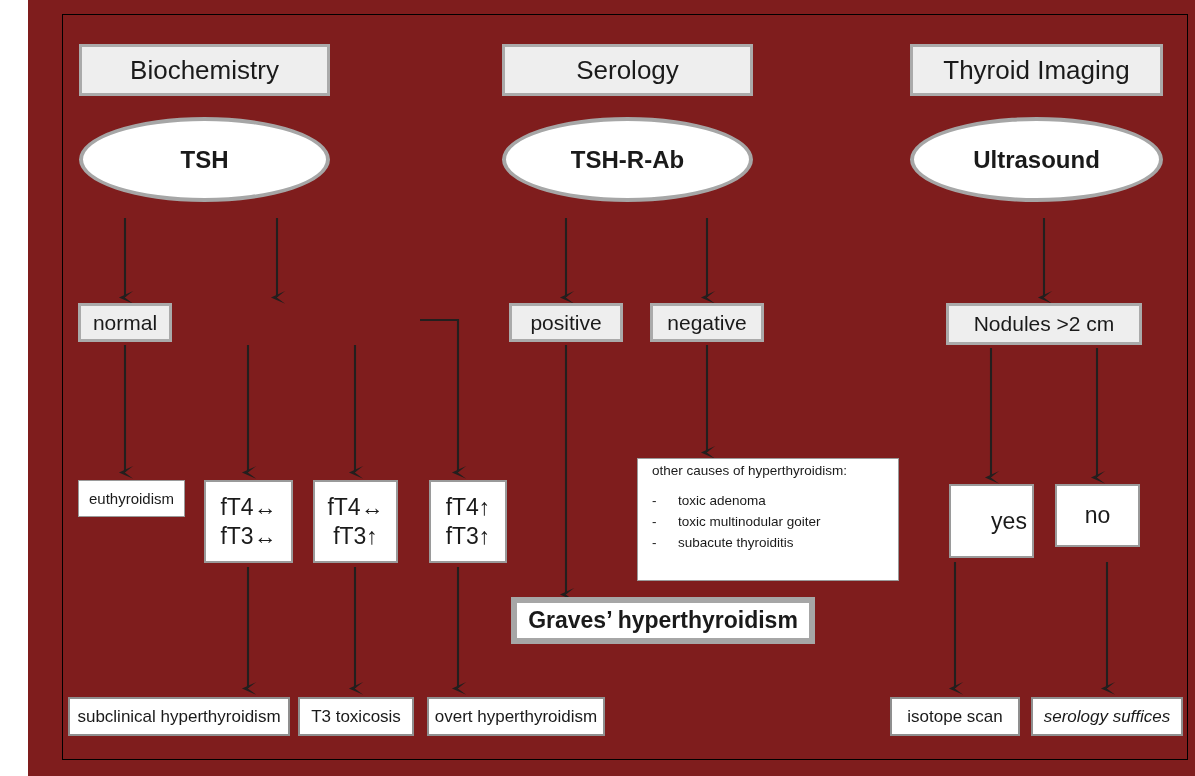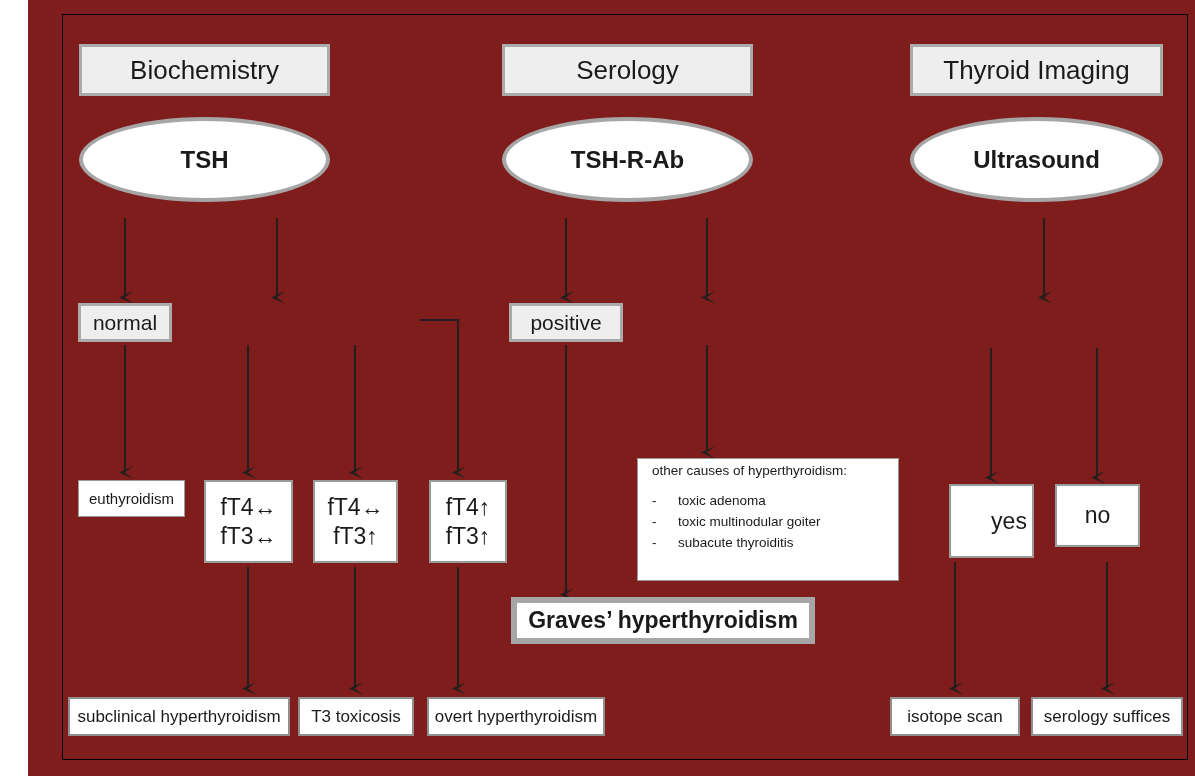--- a/index.html
+++ b/index.html
@@ -186,20 +186,21 @@
   <div class="node outcome-box" style="left:270px; top:697px; width:116px; height:39px;">T3 toxicosis</div>
 
   <div class="node outcome-box" style="left:399px; top:697px; width:178px; height:39px;">overt hyperthyroidism</div>
 
   <div class="node header-box" style="left:474px; top:44px; width:251px; height:52px;">Serology</div>
 
   <div class="node ellipse" style="left:474px; top:117px; width:251px; height:85px;">TSH-R-Ab</div>
 
   <div class="node gray-box" style="left:481px; top:303px; width:114px; height:39px;">positive</div>
 
+  <div class="node gray-box" style="left:622px; top:303px; width:114px; height:39px;">negative</div>
 
   <div class="causes-box" style="position:absolute; left:609px; top:458px; width:232px; height:107px;">
     <div class="causes-title">other causes of hyperthyroidism:</div>
     <div class="cause-item">
       <span class="cause-dash">-</span>
       <span>toxic adenoma</span>
     </div>
     <div class="cause-item">
       <span class="cause-dash">-</span>
       <span>toxic multinodular goiter</span>
@@ -209,22 +210,23 @@
       <span>subacute thyroiditis</span>
     </div>
   </div>
 
   <div class="node graves-box" style="left:483px; top:597px; width:304px; height:47px;">Graves’ hyperthyroidism</div>
 
   <div class="node header-box" style="left:882px; top:44px; width:253px; height:52px;">Thyroid Imaging</div>
 
   <div class="node ellipse" style="left:882px; top:117px; width:253px; height:85px;">Ultrasound</div>
 
+  <div class="node gray-box" style="left:918px; top:303px; width:196px; height:42px;">Nodules &gt;2 cm</div>
 
   <div class="node yesno-box" style="left:921px; top:484px; width:85px; height:74px;padding-left:35px;">yes</div>
 
   <div class="node yesno-box" style="left:1027px; top:484px; width:85px; height:63px;">no</div>
 
   <div class="node outcome-box" style="left:862px; top:697px; width:130px; height:39px;">isotope scan</div>
 
-  <div class="node outcome-box" style="left:1003px; top:697px; width:152px; height:39px;">serology suffices</div>
+  <div class="node outcome-box" style="left:1003px; top:697px; width:152px; height:39px;font-style:italic;">serology suffices</div>
 
 </div>
 
 </body></html>

